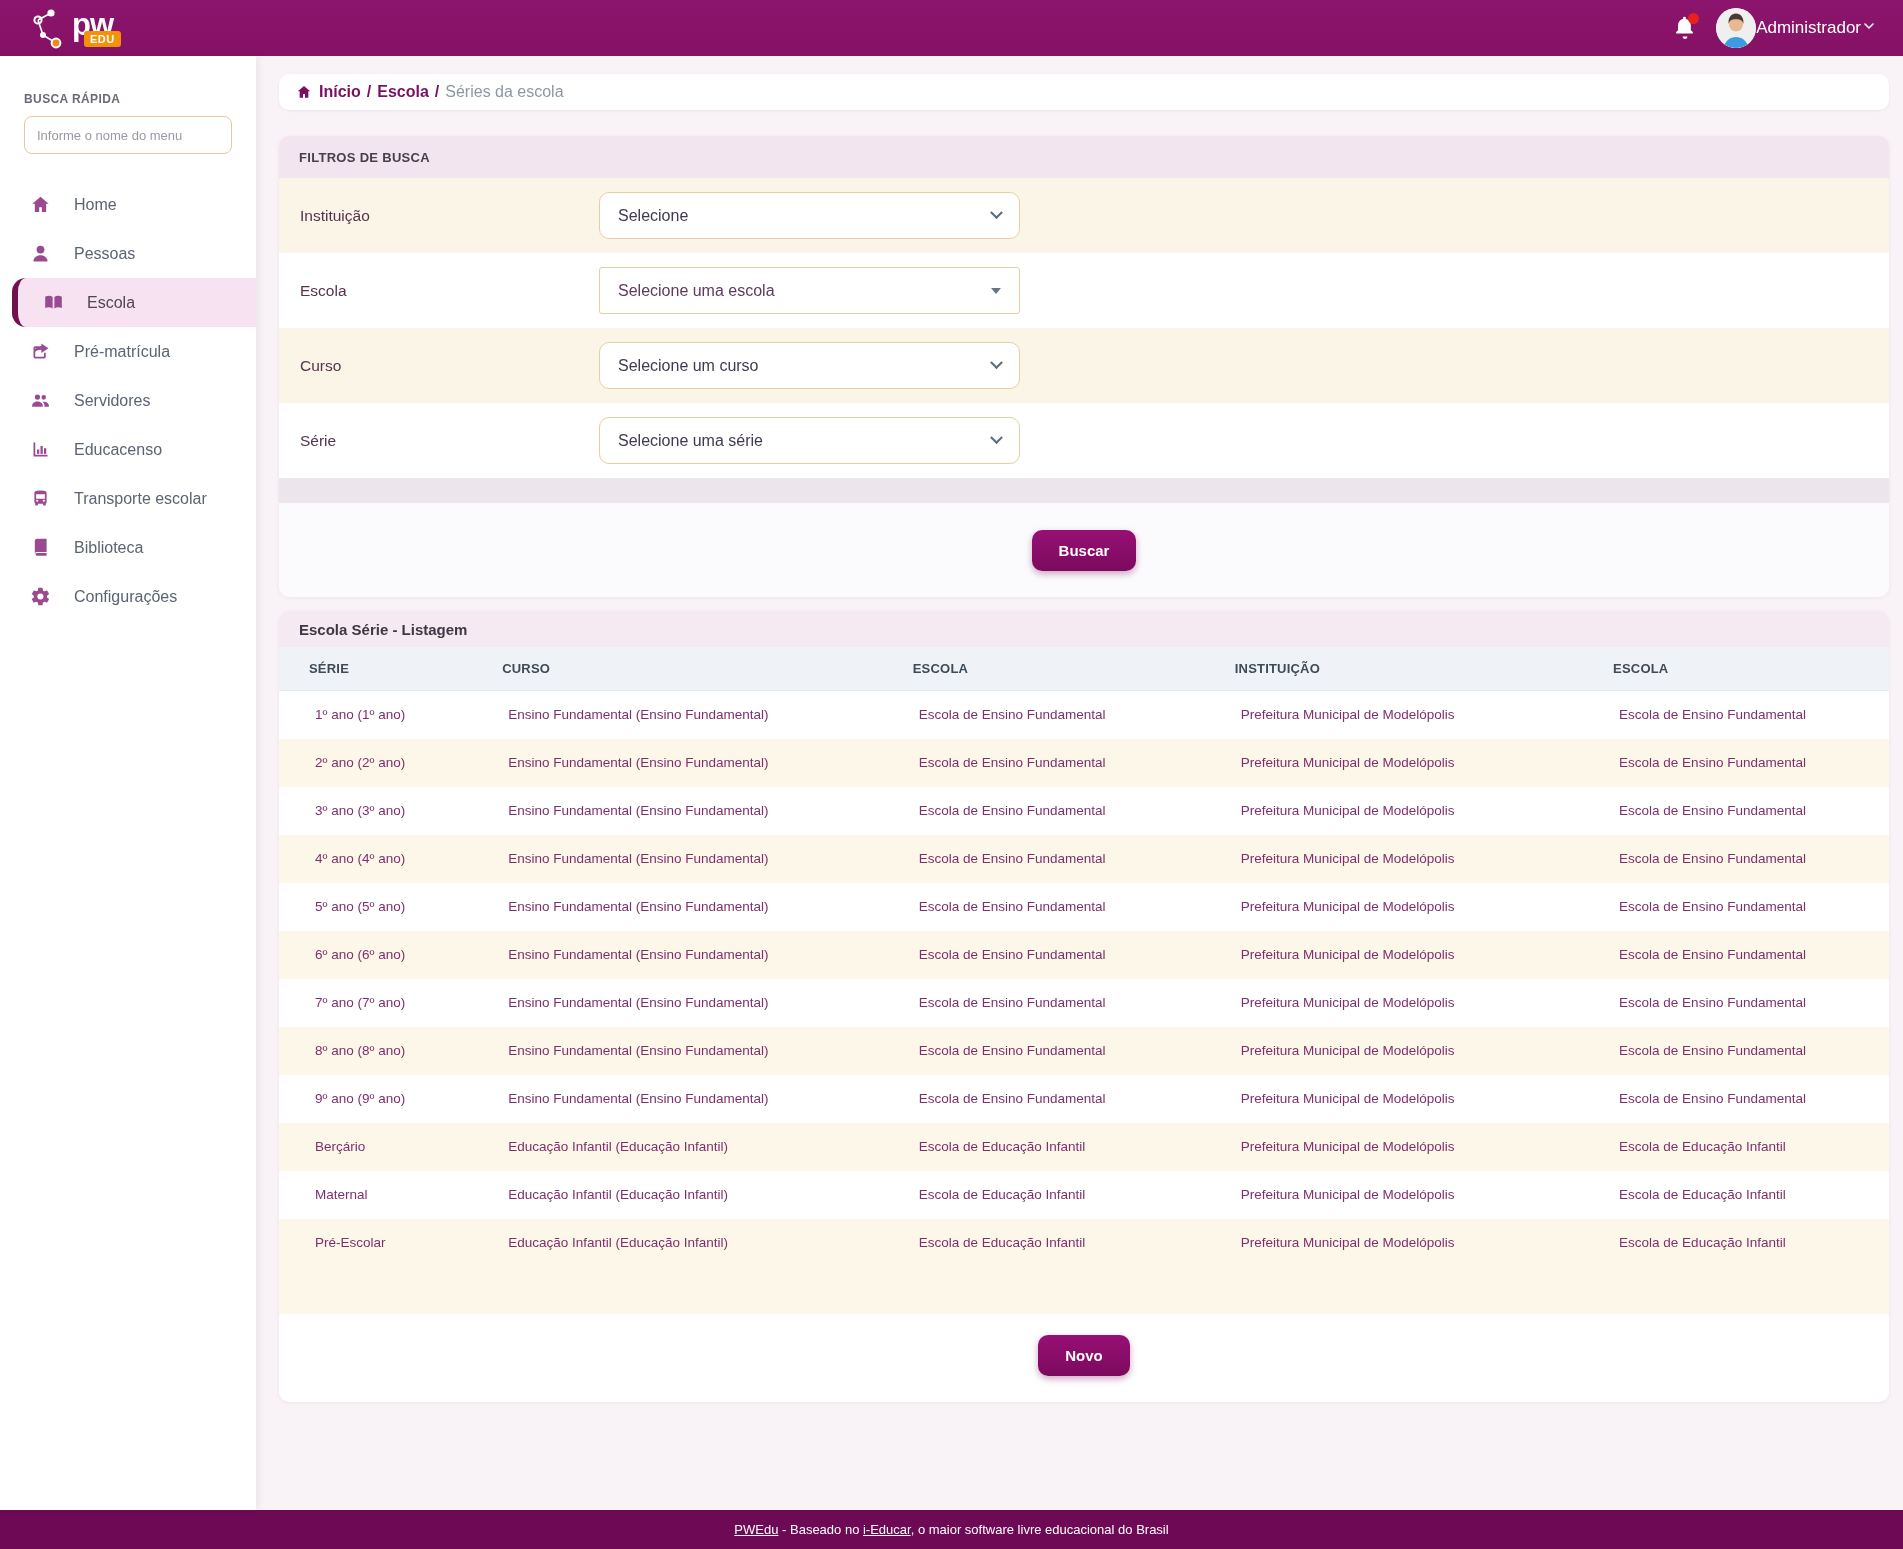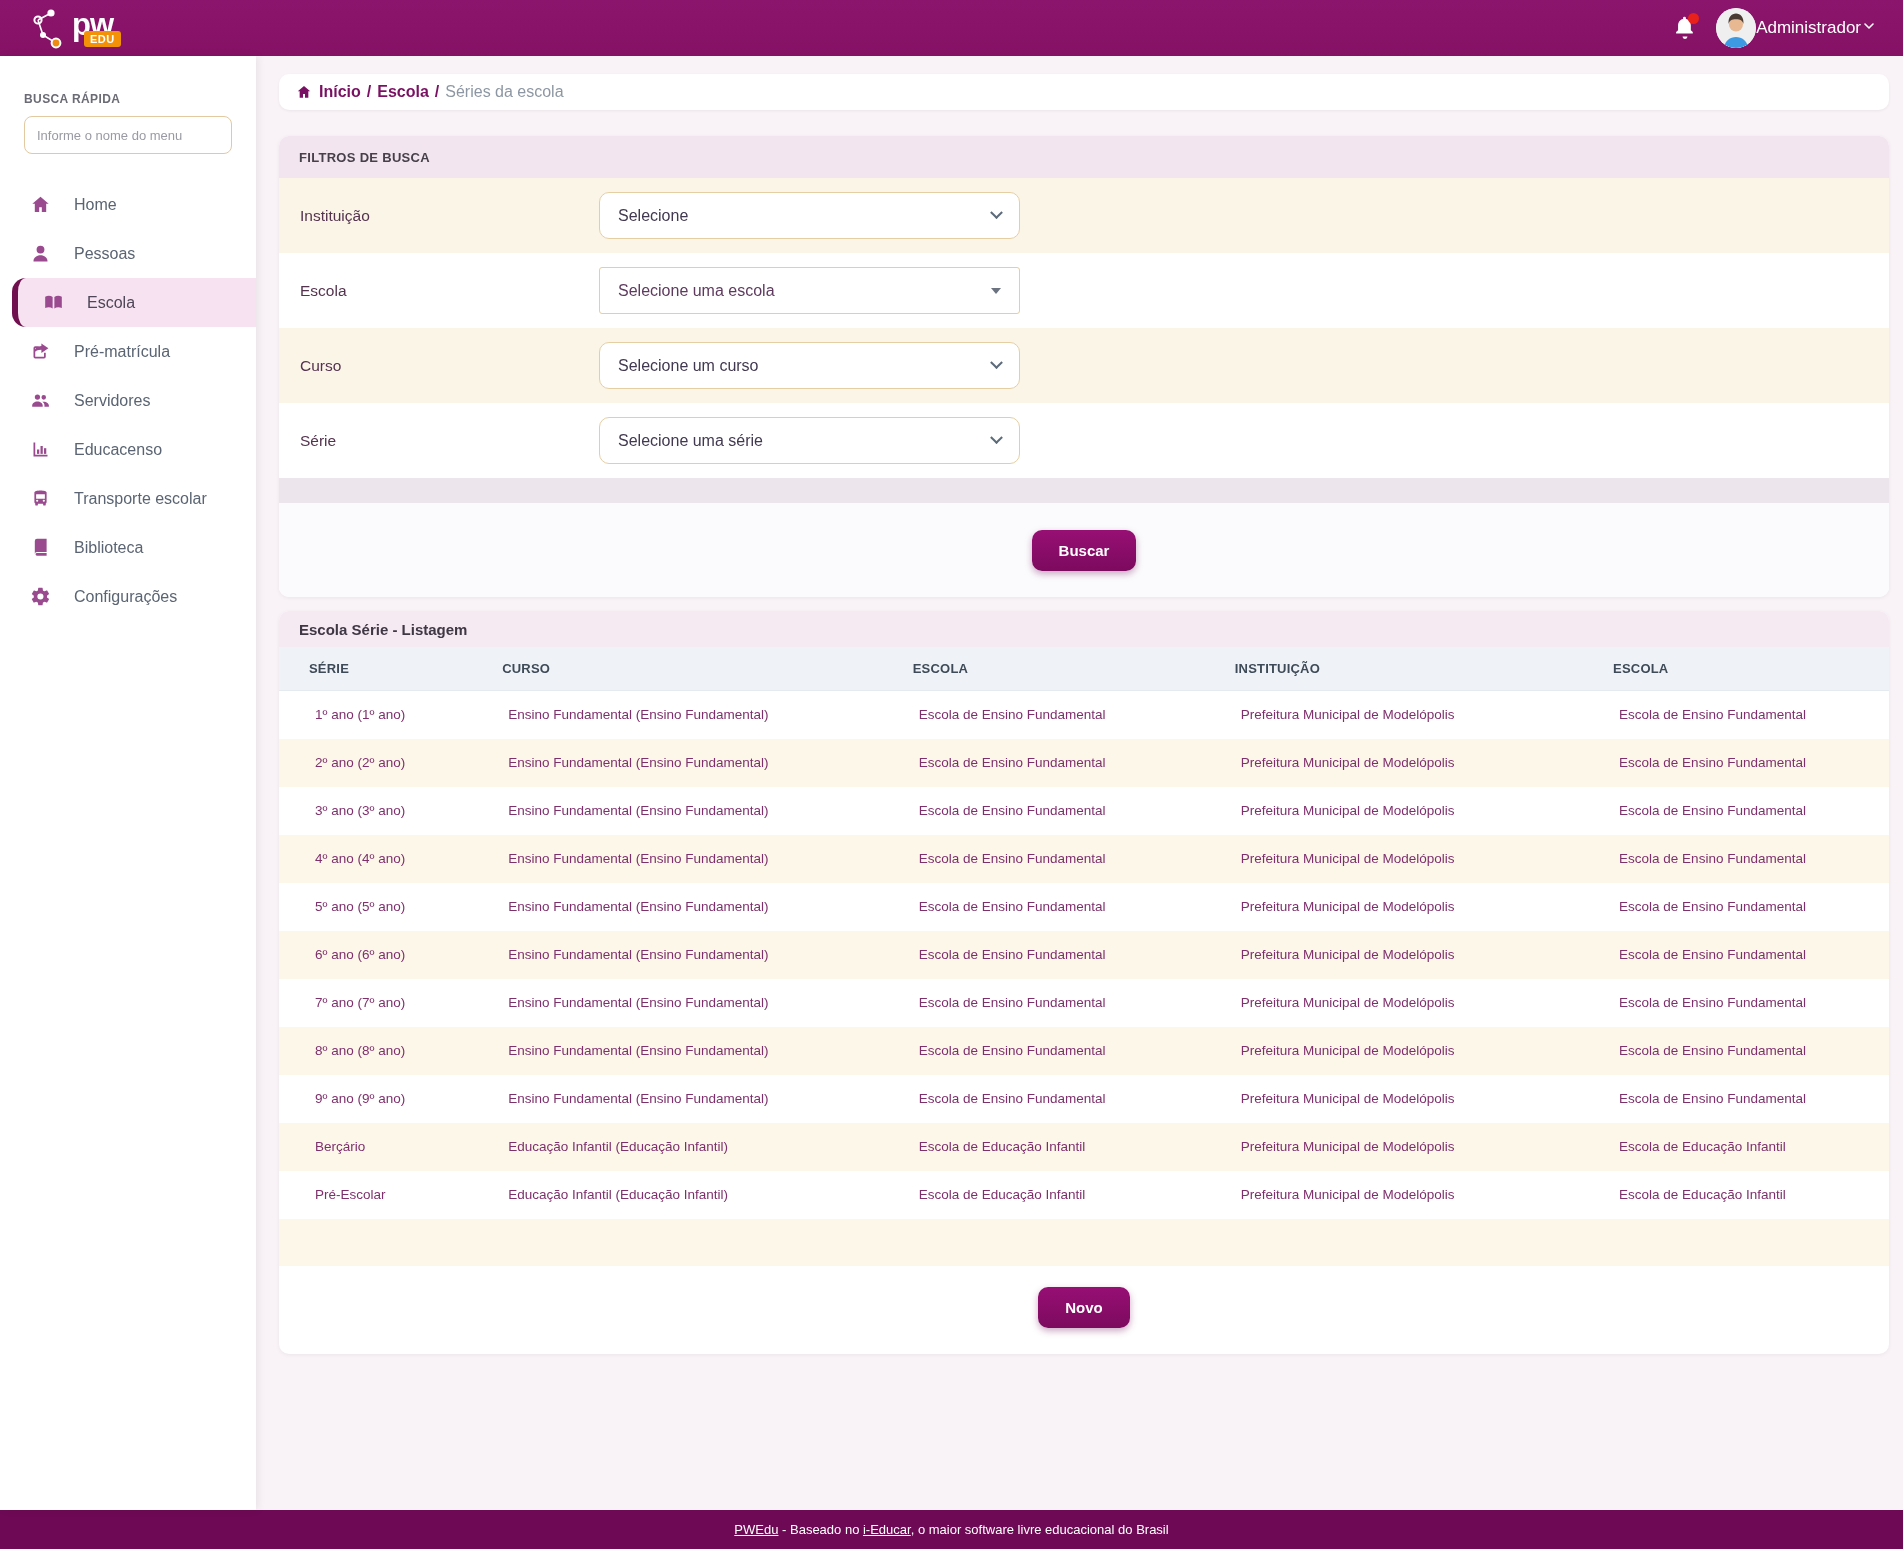--- a/index.html
+++ b/index.html
@@ -362,20 +362,27 @@
                 <td>Escola de Ensino Fundamental</td>
               </tr>
               <tr>
                 <td>Berçário</td>
                 <td>Educação Infantil (Educação Infantil)</td>
                 <td>Escola de Educação Infantil</td>
                 <td>Prefeitura Municipal de Modelópolis</td>
                 <td>Escola de Educação Infantil</td>
               </tr>
               <tr>
+                <td>Maternal</td>
+                <td>Educação Infantil (Educação Infantil)</td>
+                <td>Escola de Educação Infantil</td>
+                <td>Prefeitura Municipal de Modelópolis</td>
+                <td>Escola de Educação Infantil</td>
+              </tr>
+              <tr>
                 <td>Pré-Escolar</td>
                 <td>Educação Infantil (Educação Infantil)</td>
                 <td>Escola de Educação Infantil</td>
                 <td>Prefeitura Municipal de Modelópolis</td>
                 <td>Escola de Educação Infantil</td>
               </tr>
             </tbody>
         </table>
         <div class="table-strip"></div>
 

